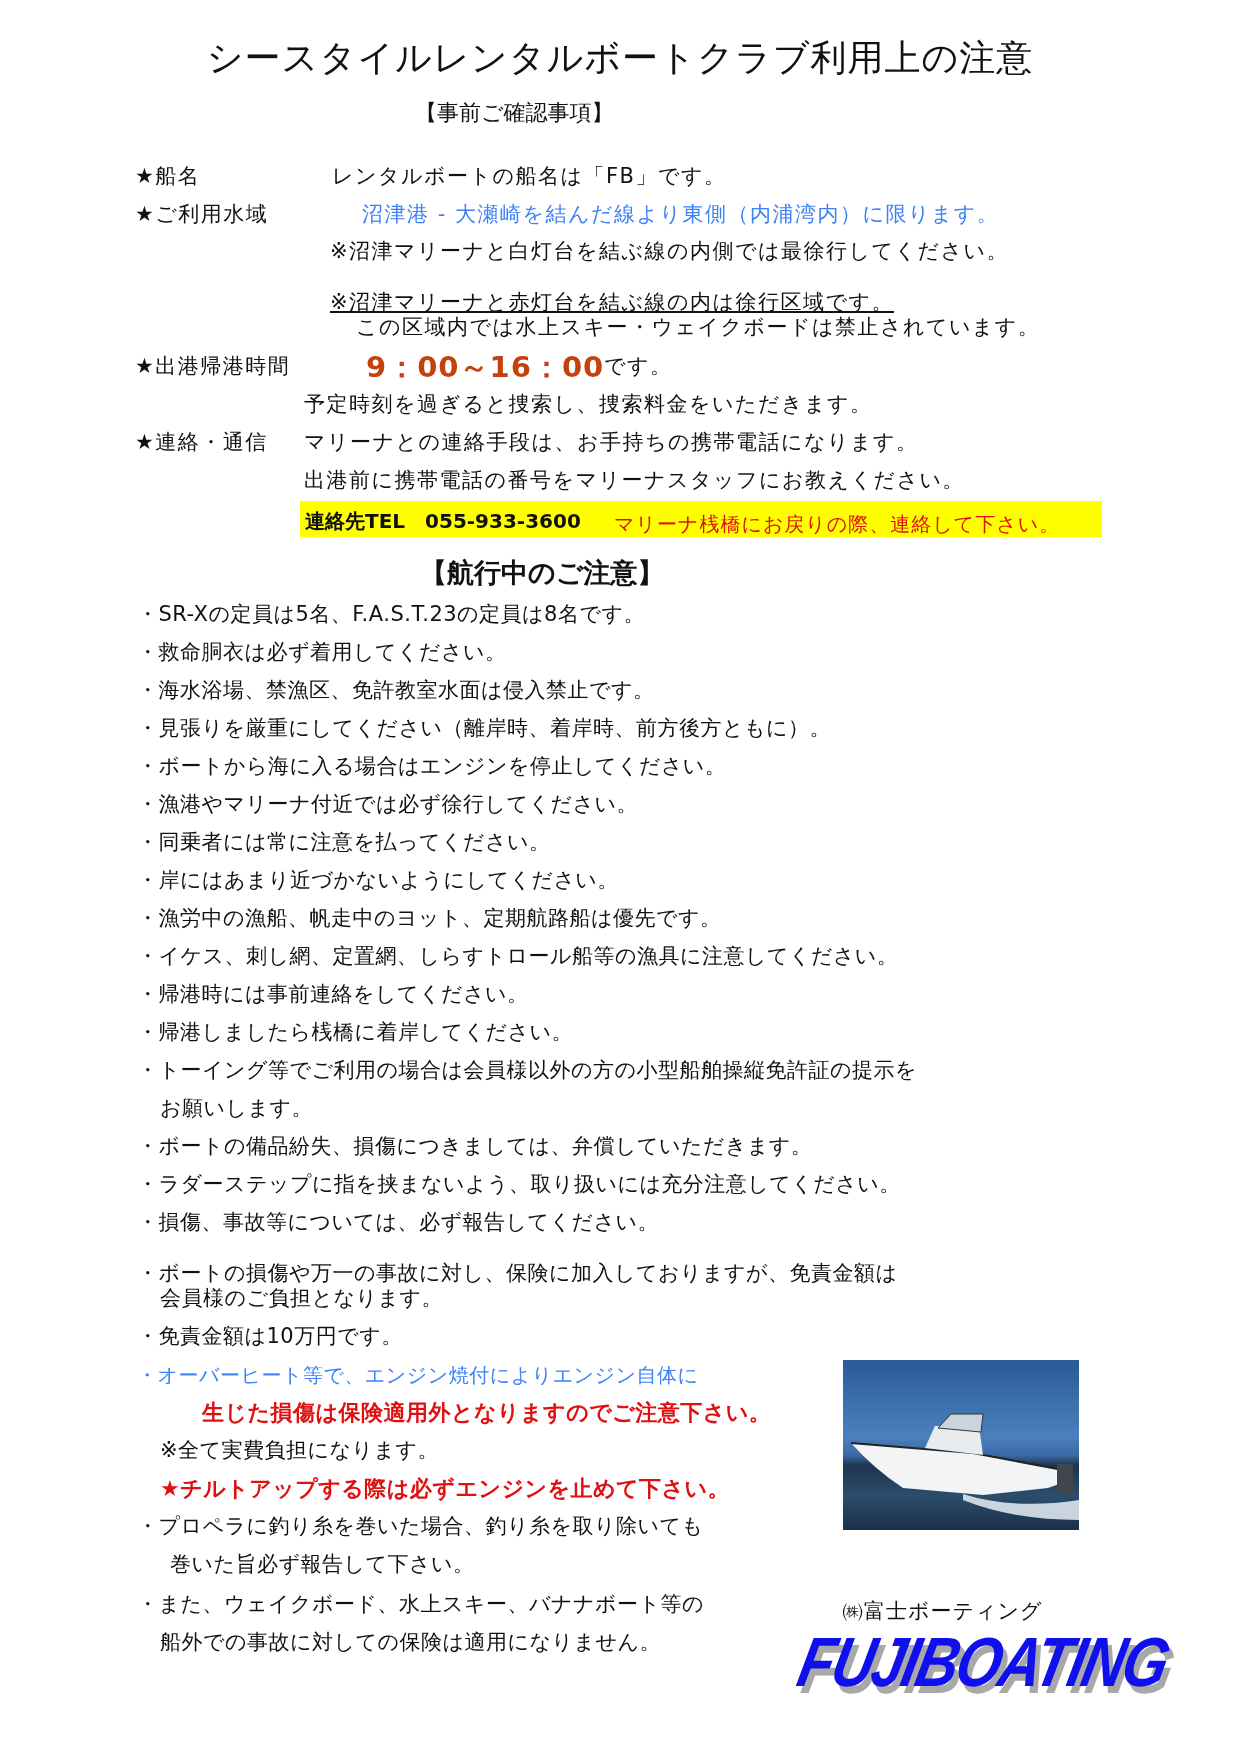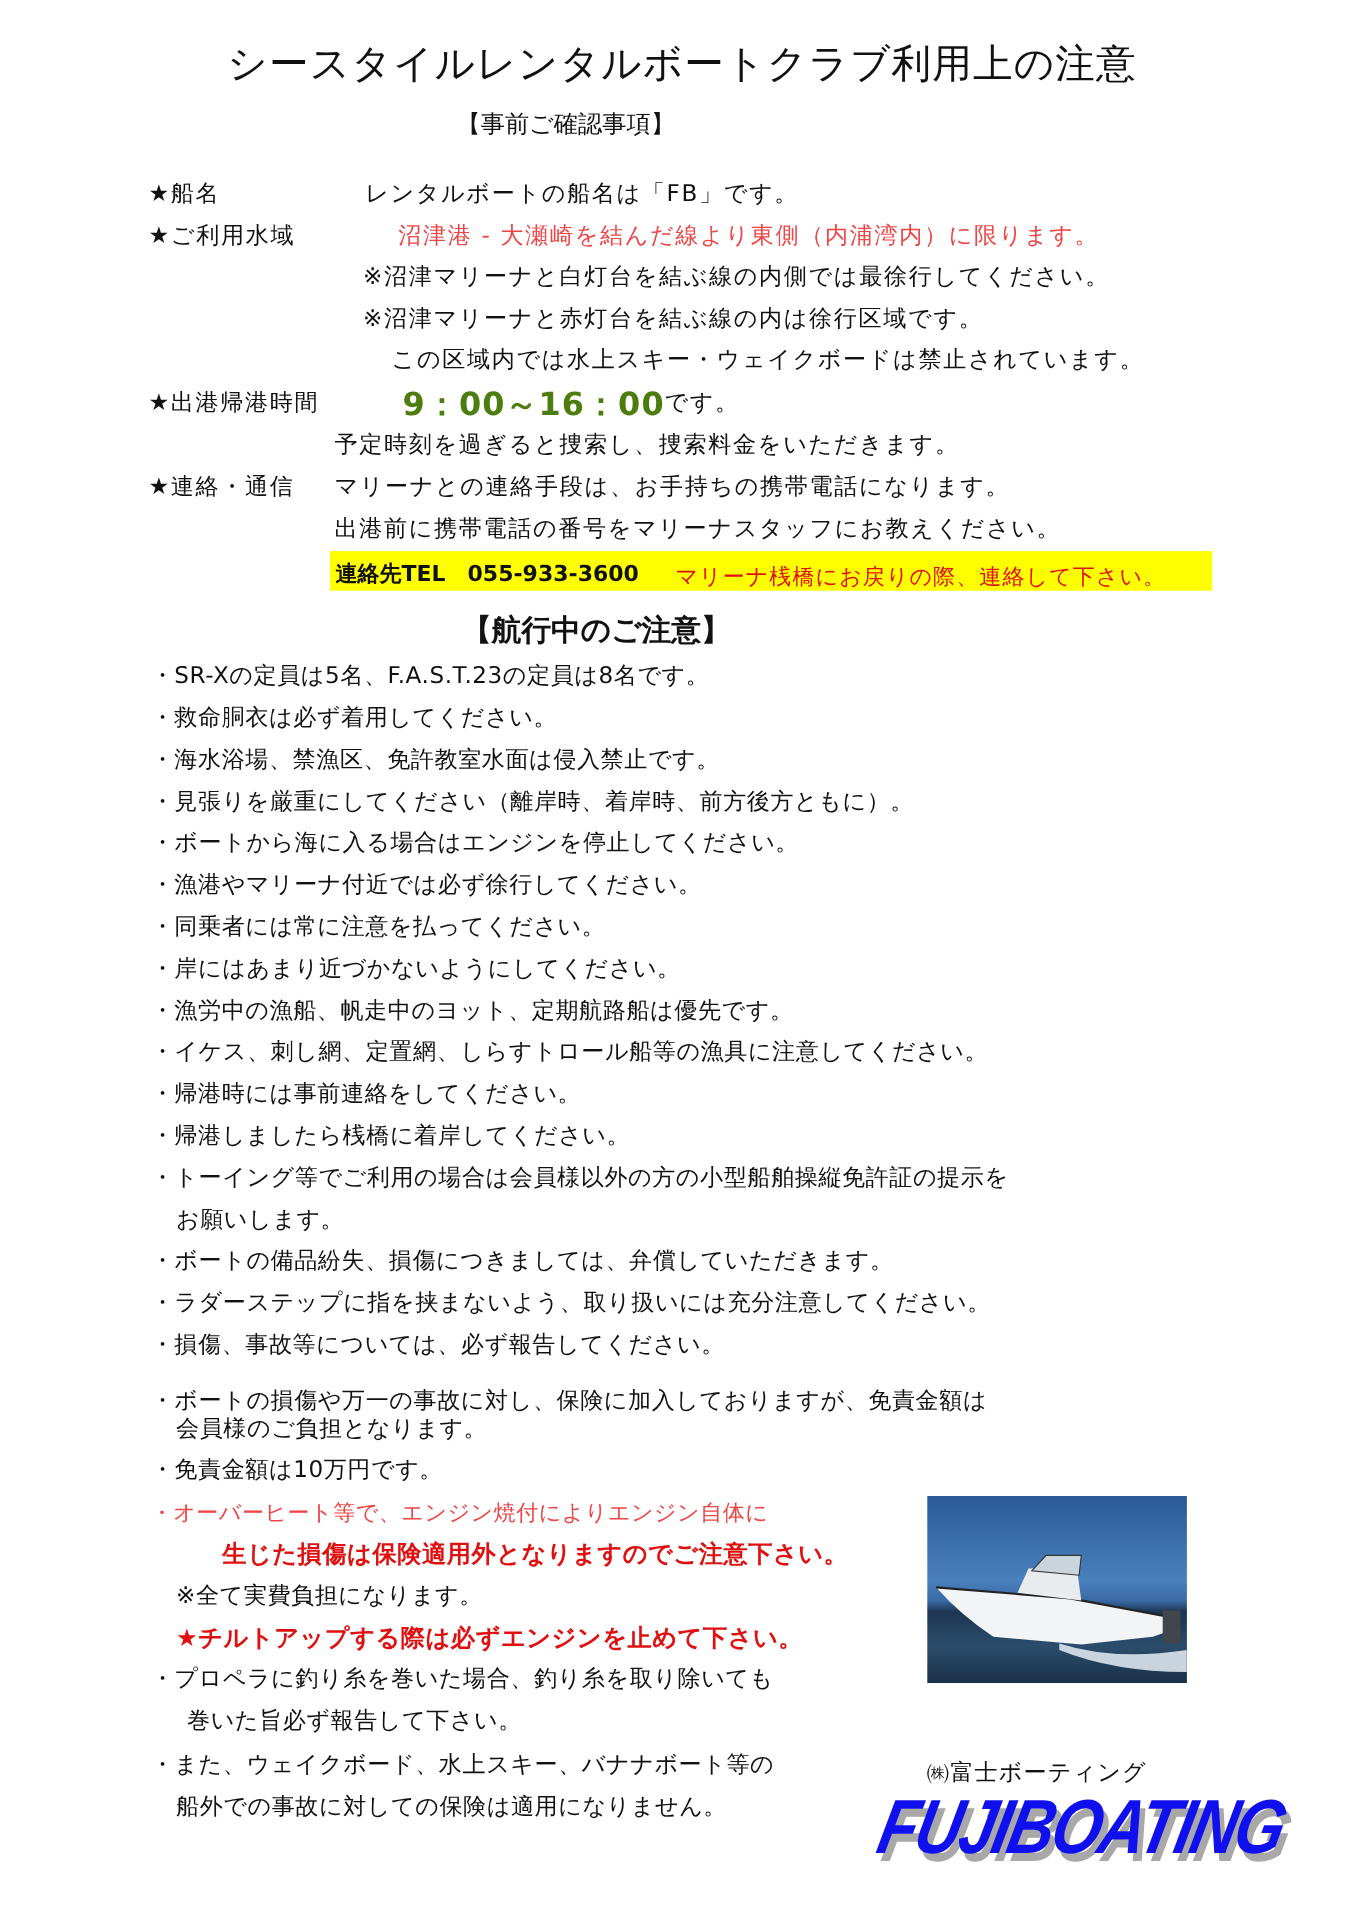--- a/index.html
+++ b/index.html
@@ -5,22 +5,22 @@
   html, body { margin:0; padding:0; background:#ffffff; }
   body {
     width:1240px; height:1754px; position:relative; overflow:hidden;
     font-family:"DejaVu Sans","Liberation Sans",sans-serif; color:#111;
   }
   .abs { position:absolute; white-space:nowrap; }
   .title { left:0; width:1240px; text-align:center; top:34px; font-size:36px; letter-spacing:1px; }
   .sub1 { left:415px; top:98px; font-size:22px; }
   .row { font-size:21px; line-height:1; letter-spacing:1.5px; }
   .lbl { left:135px; }
-  .red { color:#ef4444; }
-  .blue-time { color:#4d7c0f; font-size:29px; font-weight:bold; letter-spacing:1px; }
+  .red { color:#3b82f6; }
+  .blue-time { color:#c2410c; font-size:29px; font-weight:bold; letter-spacing:1px; }
   .tel-bar {
     left:300px; top:501px; width:802px; height:36px; background:#ffff00;
   }
   .tel-main { font-weight:bold; font-size:20px; color:#111; letter-spacing:0; }
   .tel-note { color:#e01010; font-size:20px; letter-spacing:1px; }
   .sub2 { left:420px; top:555px; font-size:27px; font-weight:bold; }
   .bul { left:137px; font-size:21px; letter-spacing:0.5px; }
   .cont { left:160px; font-size:21px; letter-spacing:0.5px; }
   .bold-red { color:#e01010; font-weight:bold; }
   .boat-photo {
@@ -41,21 +41,21 @@
 
 <div class="abs title">シースタイルレンタルボートクラブ利用上の注意</div>
 <div class="abs sub1">【事前ご確認事項】</div>
 
 <div class="abs row lbl" style="top:166px;">★船名</div>
 <div class="abs row" style="left:332px; top:166px;">レンタルボートの船名は「FB」です。</div>
 
 <div class="abs row lbl" style="top:204px;">★ご利用水域</div>
 <div class="abs row red" style="left:362px; top:204px;">沼津港 - 大瀬崎を結んだ線より東側（内浦湾内）に限ります。</div>
 <div class="abs row" style="left:330px; top:241px;">※沼津マリーナと白灯台を結ぶ線の内側では最徐行してください。</div>
-<div class="abs row" style="left:330px; top:279px;">※沼津マリーナと赤灯台を結ぶ線の内は徐行区域です。</div>
+<div class="abs row" style="left:330px; top:292px;text-decoration:underline;">※沼津マリーナと赤灯台を結ぶ線の内は徐行区域です。</div>
 <div class="abs row" style="left:356px; top:317px;">この区域内では水上スキー・ウェイクボードは禁止されています。</div>
 
 <div class="abs row lbl" style="top:356px;">★出港帰港時間</div>
 <div class="abs blue-time" style="left:366px; top:348px;">9：00～16：00</div>
 <div class="abs row" style="left:604px; top:356px;">です。</div>
 <div class="abs row" style="left:304px; top:394px;">予定時刻を過ぎると捜索し、捜索料金をいただきます。</div>
 
 <div class="abs row lbl" style="top:432px;">★連絡・通信</div>
 <div class="abs row" style="left:304px; top:432px;">マリーナとの連絡手段は、お手持ちの携帯電話になります。</div>
 <div class="abs row" style="left:304px; top:470px;">出港前に携帯電話の番号をマリーナスタッフにお教えください。</div>

